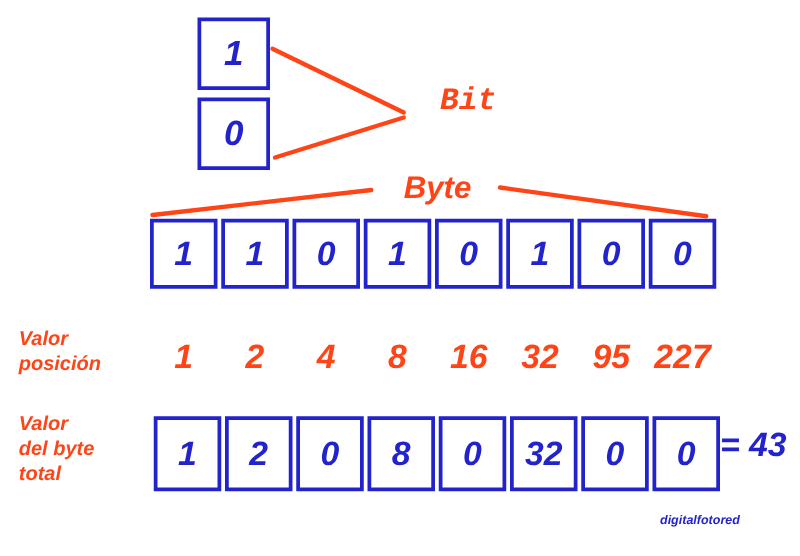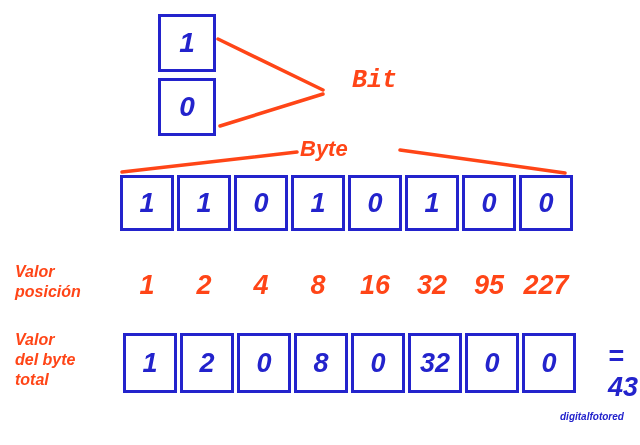--- a/index.html
+++ b/index.html
@@ -7,21 +7,21 @@
   body { font-family:"Liberation Sans", sans-serif; }
   .stage { position:relative; width:640px; height:445px; background:var(--bg); overflow:hidden; }
   svg.overlay { position:absolute; left:0; top:0; width:640px; height:445px; pointer-events:none; }
   .oline { stroke:var(--orange); stroke-width:3.5; stroke-linecap:round; fill:none; }
 
   .bitbox { position:absolute; width:52px; height:52px; border:3px solid var(--blue);
             background:var(--bg); display:flex; align-items:center; justify-content:center;
             font-style:italic; font-weight:bold; font-size:28px; color:var(--blue); }
 
   .olabel { position:absolute; color:var(--orange); font-style:italic; font-weight:bold; }
-  .blabel { position:absolute; color:var(--blue); font-style:italic; font-weight:bold;padding-left:32px; }
+  .blabel { position:absolute; color:var(--blue); font-style:italic; font-weight:bold; }
 
   .row { position:absolute; display:flex; gap:3px; }
   .cell { width:48px; border:3px solid var(--blue); background:var(--bg);
           display:flex; align-items:center; justify-content:center;
           font-style:italic; font-weight:bold; font-size:27px; color:var(--blue); }
   .byte-row .cell { height:50px; }
   .total-row .cell { height:54px; }
   .num-row { gap:3px; }
   .num-row .numcell { width:54px; text-align:center; font-style:italic; font-weight:bold;
                       font-size:27px; color:var(--orange); }
@@ -39,21 +39,21 @@
     <line class="oline" x1="218" y1="39" x2="323" y2="90"></line>
     <line class="oline" x1="220" y1="126" x2="323" y2="94"></line>
     <line class="oline" x1="297" y1="152" x2="122" y2="172"></line>
     <line class="oline" x1="400" y1="150" x2="565" y2="173"></line>
   </svg>
 
   <div class="bitbox" style="left:158px; top:14px;">1</div>
   <div class="bitbox" style="left:158px; top:78px;">0</div>
   <div class="olabel" style="left:352px; top:66px; font-size:25px;font-family:Liberation Mono, monospace;">Bit</div>
 
-  <div class="olabel" style="left:300px; top:136px; width:100px; font-size:22px;">Byte</div>
+  <div class="olabel" style="left:300px; top:136px; width:100px; text-align:center; font-size:25px;">Byte</div>
 
   <div class="row byte-row" style="left:120px; top:175px;">
     <div class="cell">1</div>
     <div class="cell">1</div>
     <div class="cell">0</div>
     <div class="cell">1</div>
     <div class="cell">0</div>
     <div class="cell">1</div>
     <div class="cell">0</div>
     <div class="cell">0</div>

